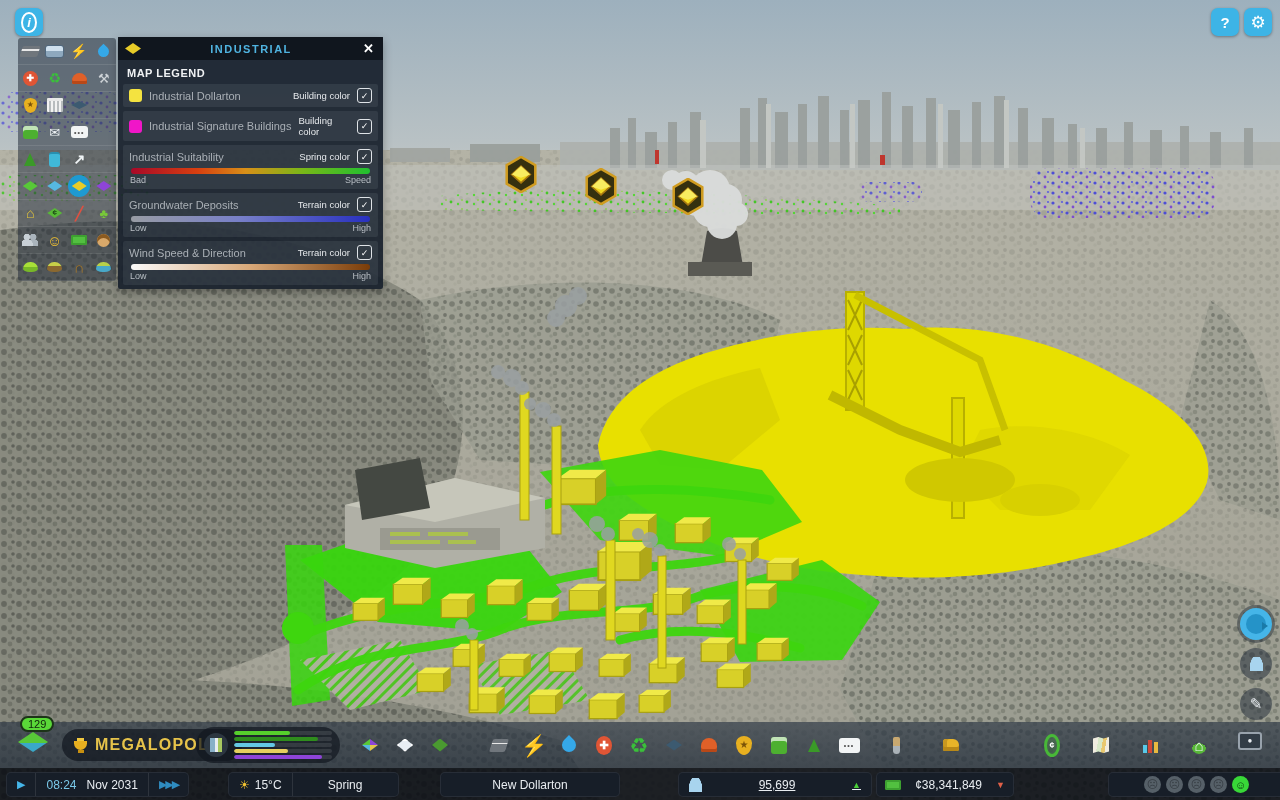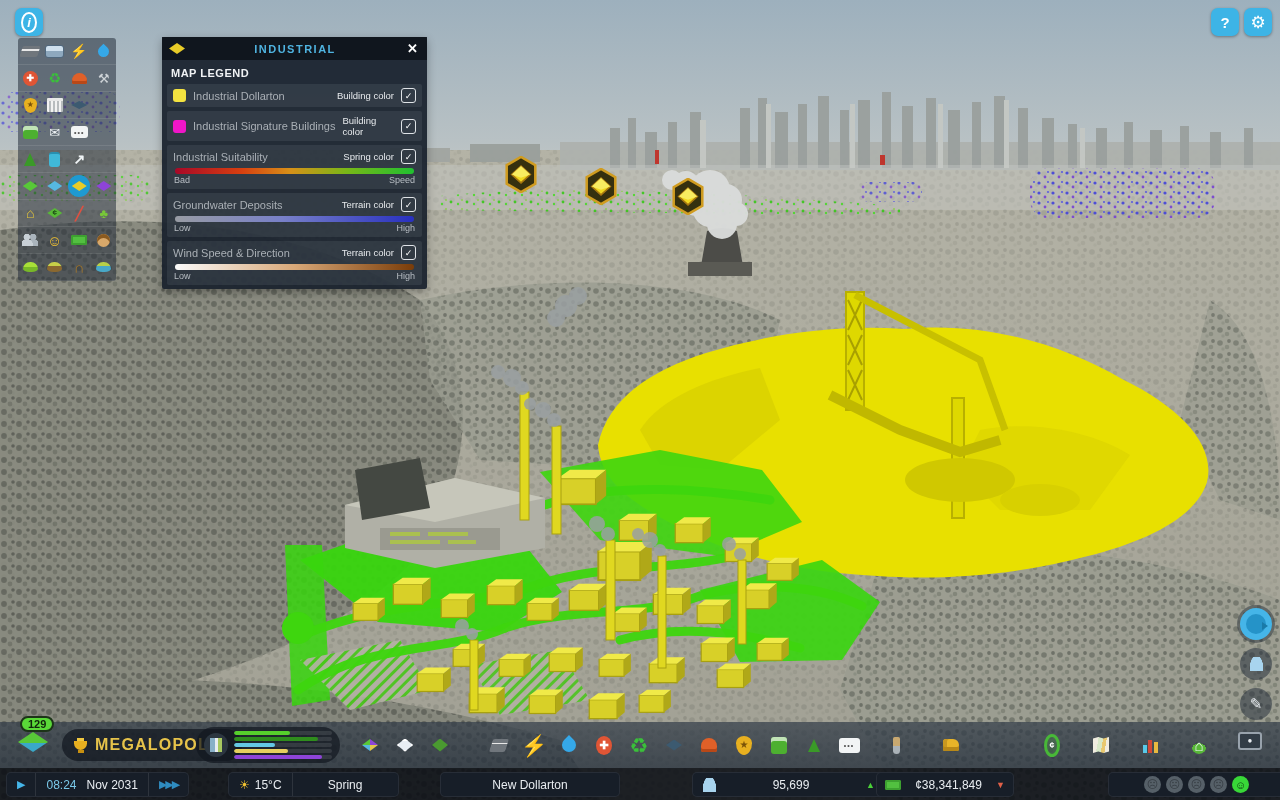--- a/index.html
+++ b/index.html
@@ -80,21 +80,21 @@
   
   #iv-sidebar{position:absolute;left:18px;top:38px;width:98px;background:rgba(36,46,58,.55);
               border-radius:3px;overflow:hidden;}
   .iv-row{display:grid;grid-template-columns:repeat(4,1fr);height:26px;align-items:center;
           justify-items:center;border-bottom:1px solid rgba(255,255,255,.10);}
   .iv-cell{width:22px;height:22px;display:flex;align-items:center;justify-content:center;
            border-radius:50%;cursor:pointer;font-size:12px;}
   .iv-cell.sel{background:#1e9ad2;}
   
   #iv-panel{position:absolute;left:118px;top:37px;width:265px;background:rgba(24,32,44,.93);
-            border-radius:2px;color:#dfe3e7;box-shadow:0 3px 10px rgba(0,0,0,.3);margin-left:44px;}
+            border-radius:2px;color:#dfe3e7;box-shadow:0 3px 10px rgba(0,0,0,.3);}
   #iv-head{display:flex;align-items:center;height:23px;padding:0 7px;background:rgba(14,20,28,.9);}
   #iv-title{flex:1;text-align:center;color:#4fb3e0;font-size:11px;font-weight:bold;letter-spacing:1.5px;}
   #iv-close{background:none;border:0;color:#fff;font-size:13px;font-weight:bold;cursor:pointer;padding:0 2px;}
   #legend-title{font-size:11px;font-weight:bold;color:#f0f2f4;padding:7px 9px 5px;letter-spacing:.5px;}
   .lg-row{background:rgba(130,140,152,.16);margin:0 5px 4px;border-radius:2px;padding:4px 6px;}
   .lg-line{display:flex;align-items:center;gap:7px;}
   .lg-swatch{width:13px;height:13px;border-radius:3px;flex:none;}
   .lg-label{flex:1;font-size:11px;color:#a9afb5;white-space:nowrap;}
   .lg-type{font-size:9.5px;color:#e6e9ec;}
   .lg-check{width:13px;height:13px;border:1.5px solid #dfe3e7;border-radius:3px;flex:none;
@@ -108,21 +108,21 @@
   #follow-btn{top:648px;background:rgba(40,50,62,.55);}
   #journal-btn{top:688px;background:rgba(40,50,62,.55);color:#e8ecf0;font-size:15px;}
   
   #toolbar{position:absolute;left:0;top:722px;width:1280px;height:46px;
            background:linear-gradient(rgba(52,62,74,.72),rgba(40,50,62,.80));}
   #level-badge{position:absolute;left:12px;top:-6px;width:46px;height:52px;}
   .lvl-d{position:absolute;left:6px;top:16px;width:30px;height:20px;
          clip-path:polygon(50% 0,100% 50%,50% 100%,0 50%);
          background:linear-gradient(#58c838 0 55%,#3aa8c8 55%);}
   #level-pill{position:absolute;left:8px;top:0;background:#5ad838;border:2px solid #1c3418;
-              border-radius:10px;padding:0 6px;font-size:11px;font-weight:bold;color:#10240c;}
+              border-radius:10px;padding:0 6px;font-size:11px;font-weight:normal;color:#10240c;}
   #milestone-pill{position:absolute;left:62px;top:7px;height:32px;border-radius:16px;
                   background:rgba(18,24,32,.72);display:flex;align-items:center;gap:8px;
                   padding:0 16px 0 12px;cursor:pointer;}
   #milestone-label{color:#e6c34a;font-size:16px;font-weight:bold;letter-spacing:1.2px;}
   #demand-pill{position:absolute;left:196px;top:5px;width:128px;height:36px;border-radius:18px;
                background:rgba(18,24,32,.72);display:flex;align-items:center;gap:6px;padding:0 8px;cursor:pointer;}
   #demand-icon{width:24px;height:24px;border-radius:50%;background:#2c3640;display:flex;
                align-items:center;justify-content:center;}
   #demand-icon .b1{width:12px;height:14px;background:linear-gradient(90deg,#88b0c8 0 40%,#e8ecf0 40% 70%,#a8c860 70%);}
   #demand-bars{flex:1;display:flex;flex-direction:column;gap:2px;}
@@ -719,21 +719,21 @@
       <span style="color:#f2c230;margin-right:5px;">☀</span>
       <span>15°C</span>
     </span>
     <span class="seg" style="min-width:85px;">
       <span>Spring</span>
     </span>
   </div>
   <div class="pill" style="left:440px;width:178px;justify-content:center;">
     <span>New Dollarton</span>
   </div>
-  <div class="pill" style="left:692px;width:192px;">
+  <div class="pill" style="left:678px;width:192px;text-decoration:underline;">
     <span class="seg" style="flex:1;justify-content:space-between;">
       <span class="icon k-person"></span>
       <span>95,699</span>
       <span class="trend-up">▲</span>
     </span>
   </div>
   <div class="pill" style="left:876px;width:136px;">
     <span class="seg" style="flex:1;justify-content:space-between;padding:0 8px;">
       <span class="icon k-bill"></span>
       <span>¢38,341,849</span>

